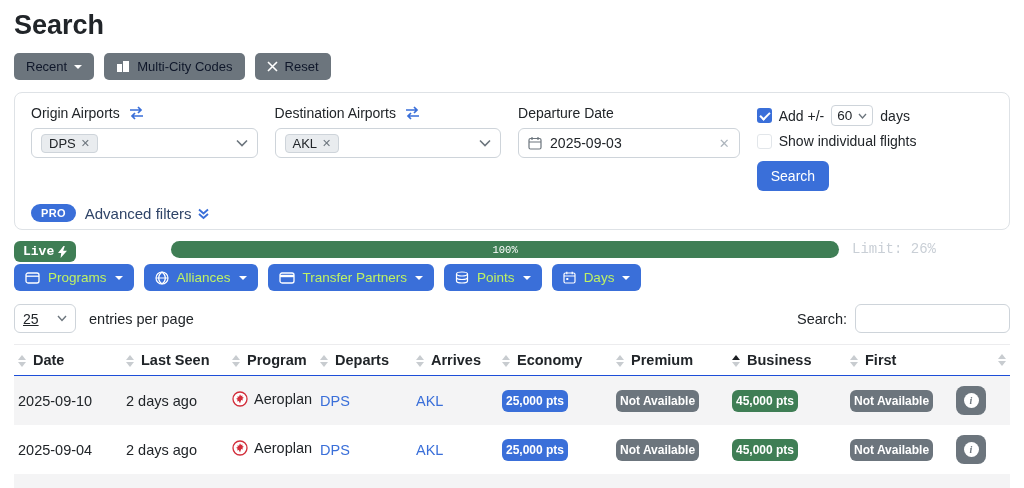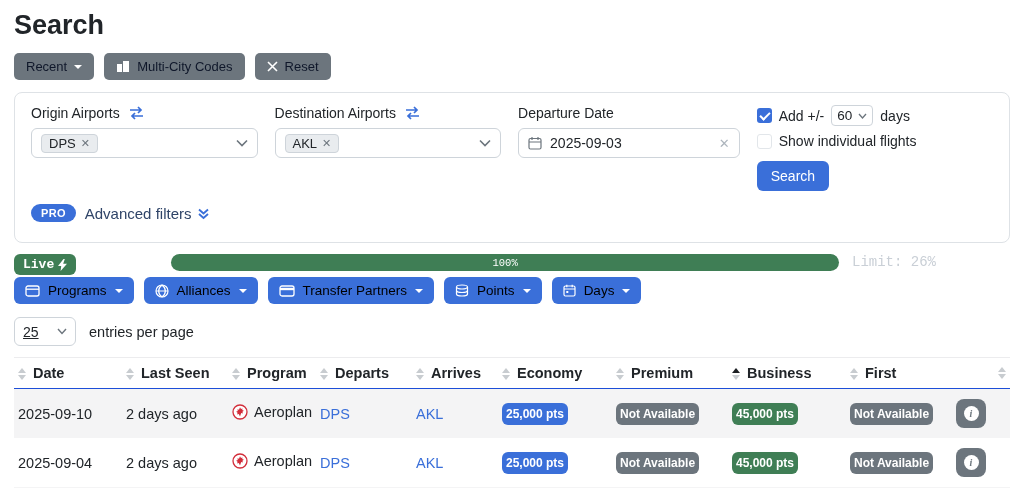--- a/index.html
+++ b/index.html
@@ -11,21 +11,21 @@
 
   
   .toolbar { display:flex; gap:10px; margin-bottom:12px; }
   .btn-gray { background:#6c757d; color:#0f172a; border:none; border-radius:5px;
     padding:6px 12px; font-size:13px; display:inline-flex; align-items:center; gap:7px;
     font-family:inherit; cursor:pointer; }
   .caret { width:0; height:0; border-left:4px solid transparent; border-right:4px solid transparent;
     border-top:4px solid #fff; display:inline-block; }
 
   
-  .card { border:1px solid #dee2e6; border-radius:8px; padding:12px 16px 20px; }
+  .card { border:1px solid #dee2e6; border-radius:8px; padding:12px 16px 7px; }
   .form-row { display:flex; gap:17px; }
   .field-label { font-size:14px; margin-bottom:7px; display:flex; align-items:center; gap:8px; }
   .f-origin, .f-dest { width:233px; }
   .f-date { width:228px; }
   .f-right { margin-left:auto; width:243px; }
   .select-box { border:1px solid #ced4da; border-radius:6px; height:30px;
     display:flex; align-items:center; padding:0 9px; background:#fff; cursor:pointer; }
   .tag { background:#e9ecef; border:1px solid #ced4da; border-radius:4px;
     padding:1px 7px; font-size:13px; display:inline-flex; align-items:center; gap:5px; }
   .tag .x { color:#6c757d; font-size:11px; cursor:pointer; }
@@ -55,21 +55,21 @@
   .status-row { display:flex; align-items:flex-start; margin:11px 0 2px;font-family:Liberation Mono, monospace; }
   .live-badge { background:#3f7e55; color:#fff; font-size:13px; font-weight:700;
     border-radius:6px; padding:3px 9px; display:inline-flex; align-items:center; gap:4px; }
   .bar { flex:1; margin-left:95px; height:17px; background:#3f7e55; border-radius:9px;
     display:flex; align-items:center; justify-content:center; }
   .bar span { color:#fff; font-size:10.5px; font-weight:500; }
   .limit { color:#c9cfd6; font-size:14px; margin-left:13px; width:158px; }
 
   
   .filters { display:flex; gap:10px; margin:2px 0 13px; }
-  .btn-filter { background:#3a6fd9; color:#000000; border:none; border-radius:6px;
+  .btn-filter { background:#3a6fd9; color:#bef264; border:none; border-radius:6px;
     padding:6px 11px; font-size:13.5px; font-family:inherit; display:inline-flex;
     align-items:center; gap:8px; cursor:pointer; }
 
   
   .entries-row { display:flex; align-items:center; margin-bottom:11px; }
   .entries-select { border:1px solid #ced4da; border-radius:6px; width:62px; height:29px;
     display:inline-flex; align-items:center; justify-content:space-between; padding:4px 8px;
     font-size:14px; cursor:pointer;text-decoration:underline; }
   .entries-label { margin-left:13px; font-size:14.5px; }
   .tbl-search { margin-left:auto; display:flex; align-items:center; gap:8px; font-size:14.5px; }
@@ -302,20 +302,24 @@
     </div>
 
   <div class="entries-row">
     <span class="entries-select">
       <span>25</span>
       <svg width="10" height="7" viewBox="0 0 10 7">
           <path d="M1 1l4 4.5L9 1" stroke="#6c757d" stroke-width="1.4" fill="none"></path>
         </svg>
     </span>
     <span class="entries-label">entries per page</span>
+    <div class="tbl-search">
+      <span>Search:</span>
+      <input type="text" value="" style="">
+    </div>
   </div>
 
   <table>
     <colgroup>
       <col class="c1">
         <col class="c2">
         <col class="c3">
         <col class="c4">
         <col class="c5">
       <col class="c6">

